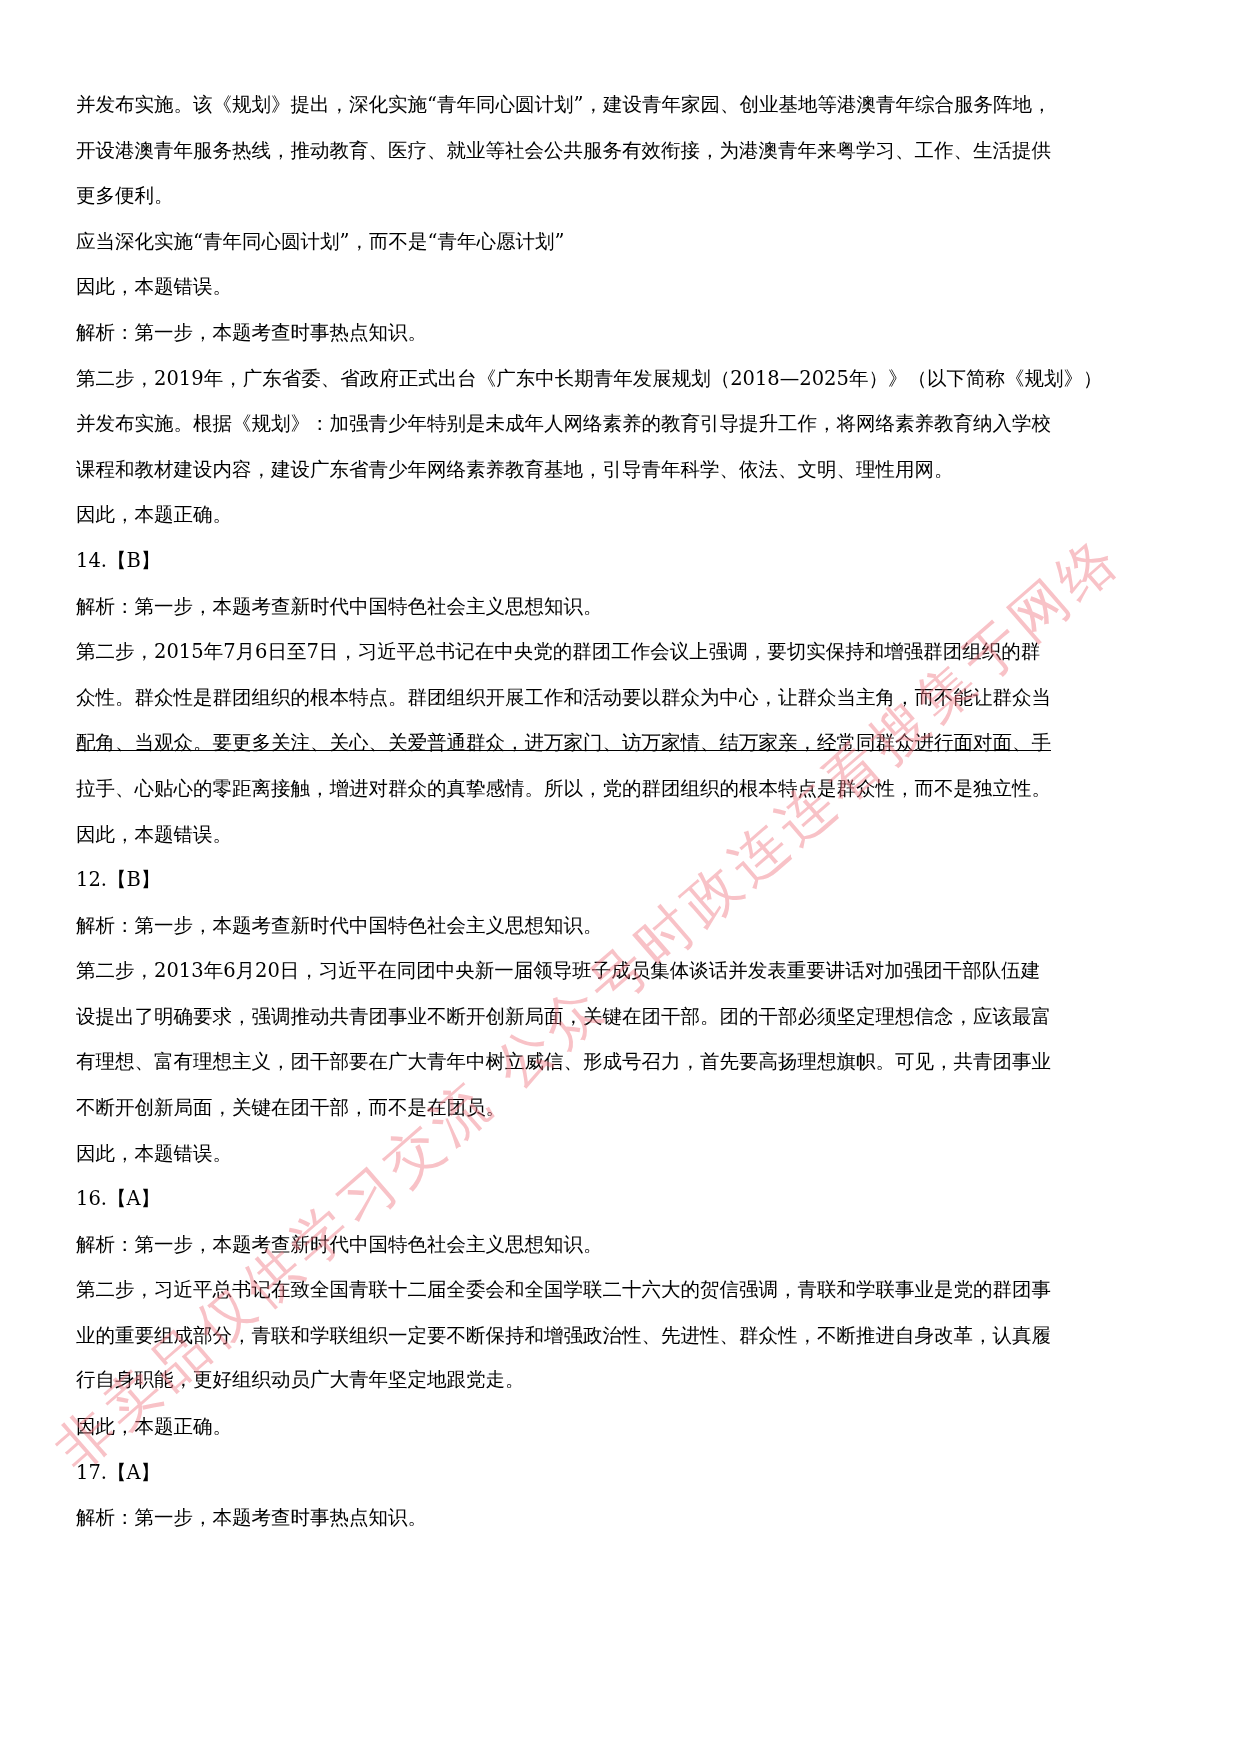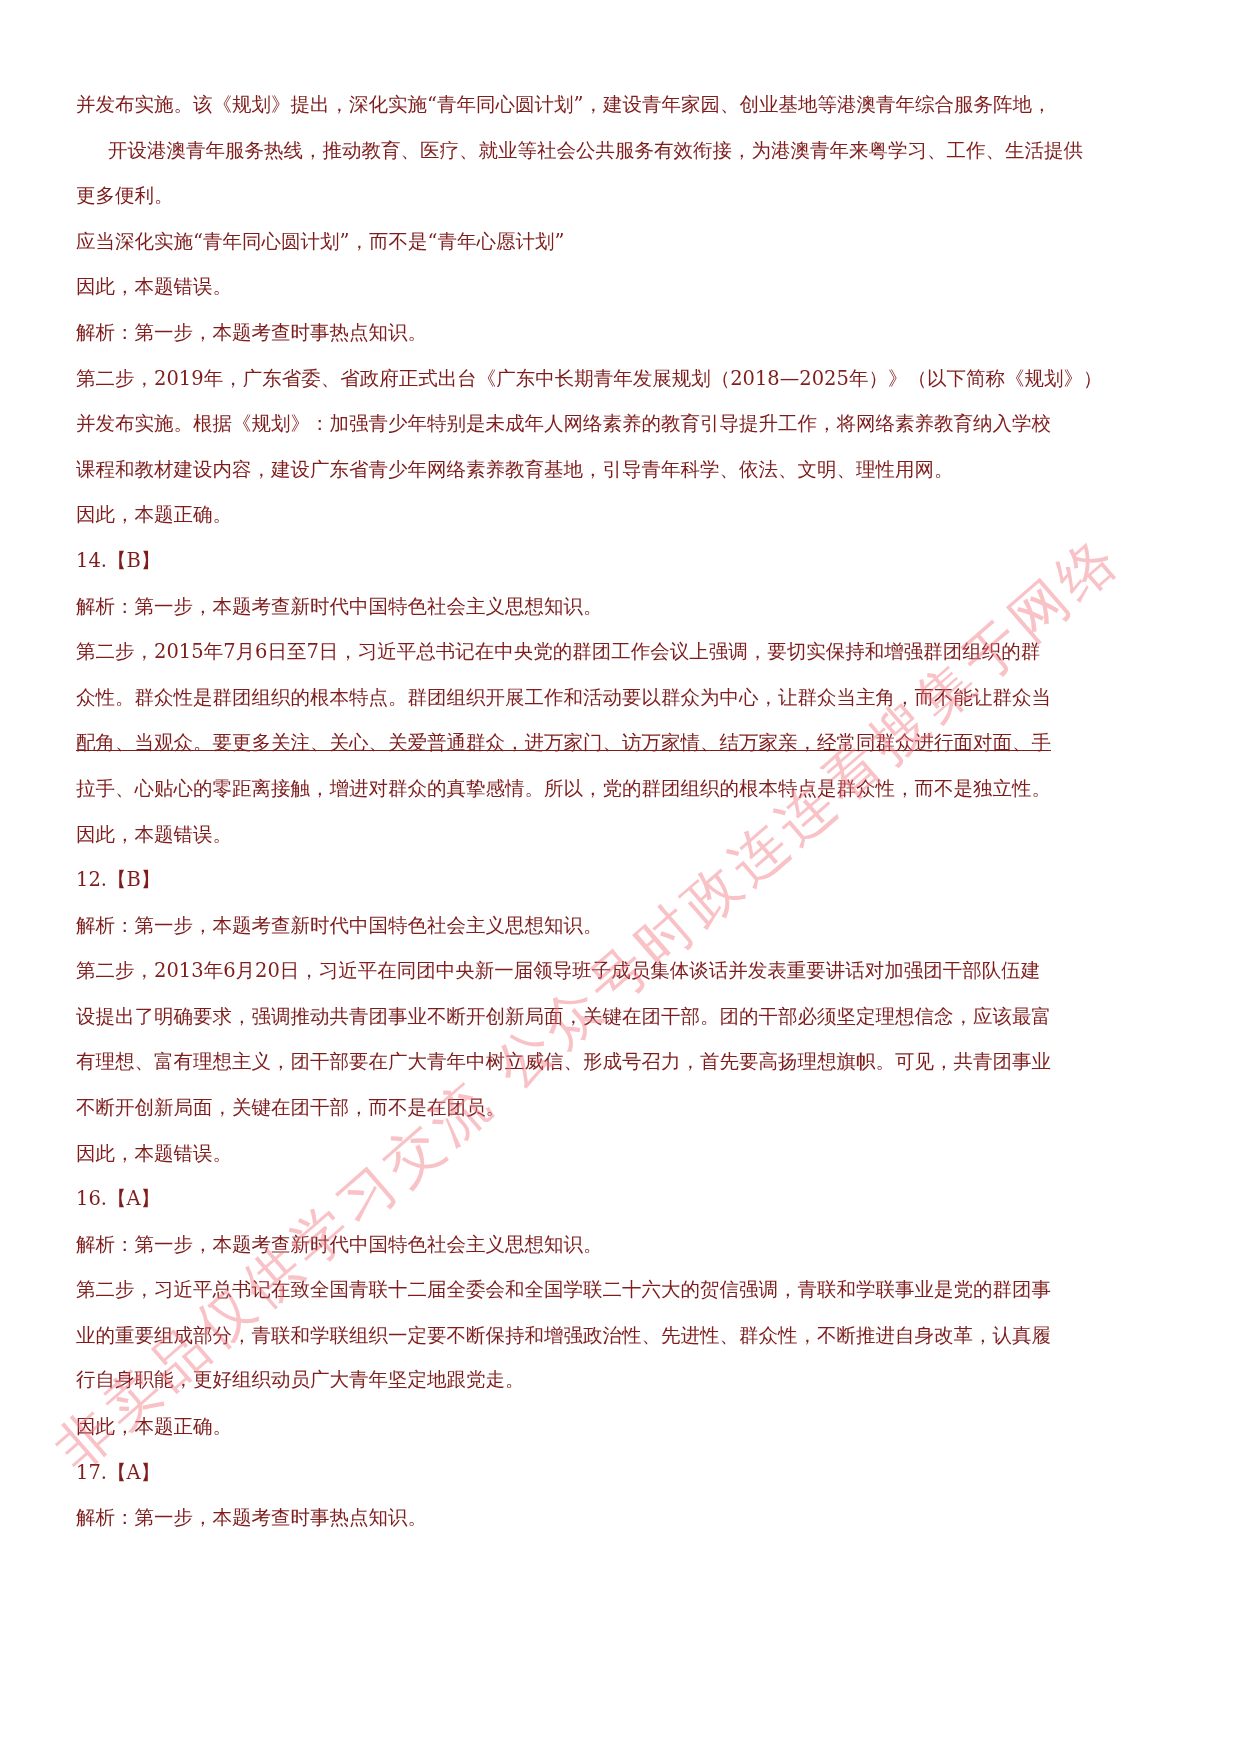--- a/index.html
+++ b/index.html
@@ -1,20 +1,20 @@
 <!DOCTYPE html>
 <html><head>
   <meta charset="utf-8">
   <style>
     html, body { margin: 0; padding: 0; background: #ffffff; }
     body { width: 1240px; height: 1754px; position: relative; overflow: hidden; }
     .page {
       position: absolute; left: 76px; top: 82px; width: 1092px;
       font-family: "DejaVu Serif", "Liberation Serif", serif;
-      font-size: 19.5px; color: #7f1d1d; line-height: 45.6px;
+      font-size: 19.5px; color: #000000; line-height: 45.6px;
     }
     .line { display: block; white-space: nowrap; }
     .para { display: block; text-align: justify; text-align-last: left; }
     .q-num { display: block; white-space: nowrap; }
     .watermark {
       position: absolute; left: 0; top: 0; width: 1240px; height: 1754px;
       pointer-events: none; overflow: hidden;
     }
     .wm-text {
       position: absolute;
@@ -26,21 +26,21 @@
       transform: rotate(-41deg);
     }
   </style>
 </head>
 <body>
 
 <div class="page">
 
   <div class="para">
     <span class="line" style="letter-spacing: 0px;">并发布实施。该《规划》提出，深化实施“青年同心圆计划”，建设青年家园、创业基地等港澳青年综合服务阵地，</span>
-    <span class="line" style="letter-spacing: 0px; margin-left: 32px;">开设港澳青年服务热线，推动教育、医疗、就业等社会公共服务有效衔接，为港澳青年来粤学习、工作、生活提供</span>
+    <span class="line" style="letter-spacing: 0px;">开设港澳青年服务热线，推动教育、医疗、就业等社会公共服务有效衔接，为港澳青年来粤学习、工作、生活提供</span>
     <span class="line" style="letter-spacing: 0px;">更多便利。</span>
   </div>
   <div class="para">
     <span class="line" style="letter-spacing: 0px;">应当深化实施“青年同心圆计划”，而不是“青年心愿计划”</span>
   </div>
   <div class="para">
     <span class="line" style="letter-spacing: 0px;">因此，本题错误。</span>
   </div>
 
   <div class="para">

